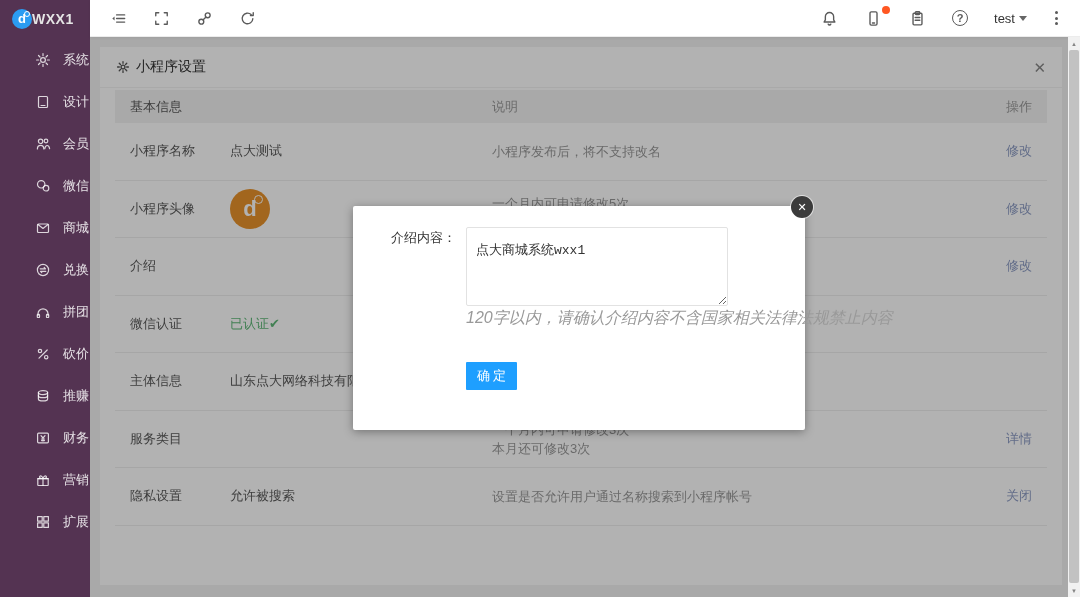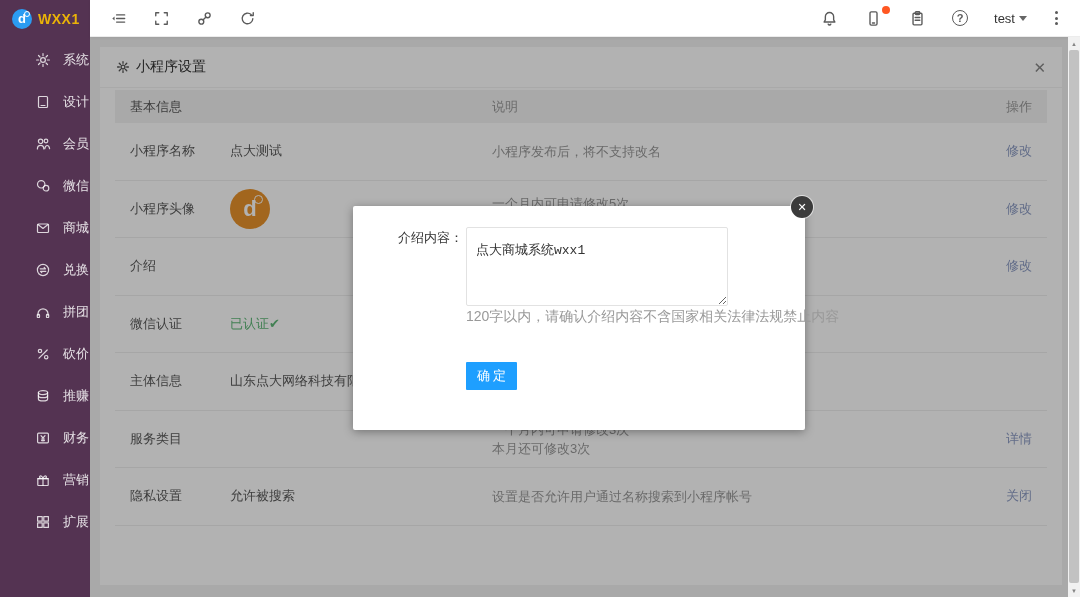--- a/index.html
+++ b/index.html
@@ -7,21 +7,21 @@
   body { font-family:"Liberation Sans","DejaVu Sans",sans-serif; background:#fff; position:relative; }
 
   
   .sidebar { position:absolute; left:0; top:0; width:90px; height:597px; background:#543352; z-index:10; }
   .logo { height:37px; display:flex; align-items:center; padding-left:12px; }
   .logo-circle { width:20px; height:20px; border-radius:50%; background:#2b9cf2; color:#fff;
                  display:flex; align-items:center; justify-content:center;
                  font-size:13px; font-weight:bold; position:relative; }
   .logo-circle::after { content:""; position:absolute; top:2px; right:2px; width:4px; height:4px;
                  border:1px solid #fff; border-radius:50%; }
-  .logo-text { color:#eab308; font-size:14px; font-weight:bold; margin-left:6px; letter-spacing:.5px; }
+  .logo-text { color:#e5e5e5; font-size:14px; font-weight:bold; letter-spacing:.5px; }
   .side-menu { padding-top:2px; }
   .side-item { height:42px; display:flex; align-items:center; padding-left:35px;
                color:rgba(255,255,255,.85); font-size:13px; cursor:pointer; }
   .side-item svg { width:16px; height:16px; stroke:rgba(255,255,255,.8); fill:none;
                    stroke-width:1.2; stroke-linecap:round; stroke-linejoin:round; margin-right:12px; }
 
   
   .topbar { position:absolute; left:90px; top:0; width:990px; height:37px; background:#fff;
             border-bottom:1px solid #ececec; box-shadow:0 1px 3px rgba(0,0,0,.06); z-index:10;
             display:flex; align-items:center; }
@@ -69,26 +69,26 @@
   .shade { position:absolute; left:90px; top:37px; width:978px; height:560px;
            background:rgba(0,0,0,.30); z-index:40; }
 
   
   .modal { position:absolute; left:353px; top:206px; width:452px; height:224px; background:#fff;
            border-radius:2px; box-shadow:0 2px 10px rgba(0,0,0,.35); z-index:50; }
   .modal-close { position:absolute; top:-10px; right:-8px; width:22px; height:22px; border-radius:50%;
            background:#3b3b3b; color:#fff; font-size:11px; font-weight:bold;
            display:flex; align-items:center; justify-content:center; cursor:pointer;
            box-shadow:0 0 0 1px rgba(255,255,255,.6); }
-  .modal-label { position:absolute; left:38px; top:23px; width:72px; text-align:right;
+  .modal-label { position:absolute; left:38px; top:23px; width:72px; 
            font-size:13px; color:#333; }
   .modal-textarea { position:absolute; left:113px; top:21px; width:262px; height:79px;
            border:1px solid #e2e2e2; border-radius:2px; padding:13px 9px; font-size:13px; color:#333;
            font-family:Liberation Mono, monospace; resize:both; outline:none; }
-  .modal-hint { position:absolute; left:113px; top:102px; font-size:14px; color:#999; white-space:nowrap; }
+  .modal-hint { position:absolute; left:113px; top:102px; font-size:16px; color:#999; white-space:nowrap;font-style:italic; }
   .modal-ok { position:absolute; left:113px; top:156px; width:51px; height:28px; background:#1E9FFF;
            color:#fff; border:none; border-radius:1px; font-size:13px; letter-spacing:3px;
            padding-left:3px; cursor:pointer; }
 
   
   .scrollbar { position:absolute; right:0; top:37px; width:12px; height:560px; background:#f1f1f1; z-index:60; }
   .sb-arrow { height:13px; display:flex; align-items:center; justify-content:center;
               font-size:6px; color:#858585; cursor:pointer; }
   .sb-thumb { position:absolute; left:1px; top:13px; width:10px; height:533px; background:#c2c2c2;
               border-radius:2px; cursor:pointer; }

